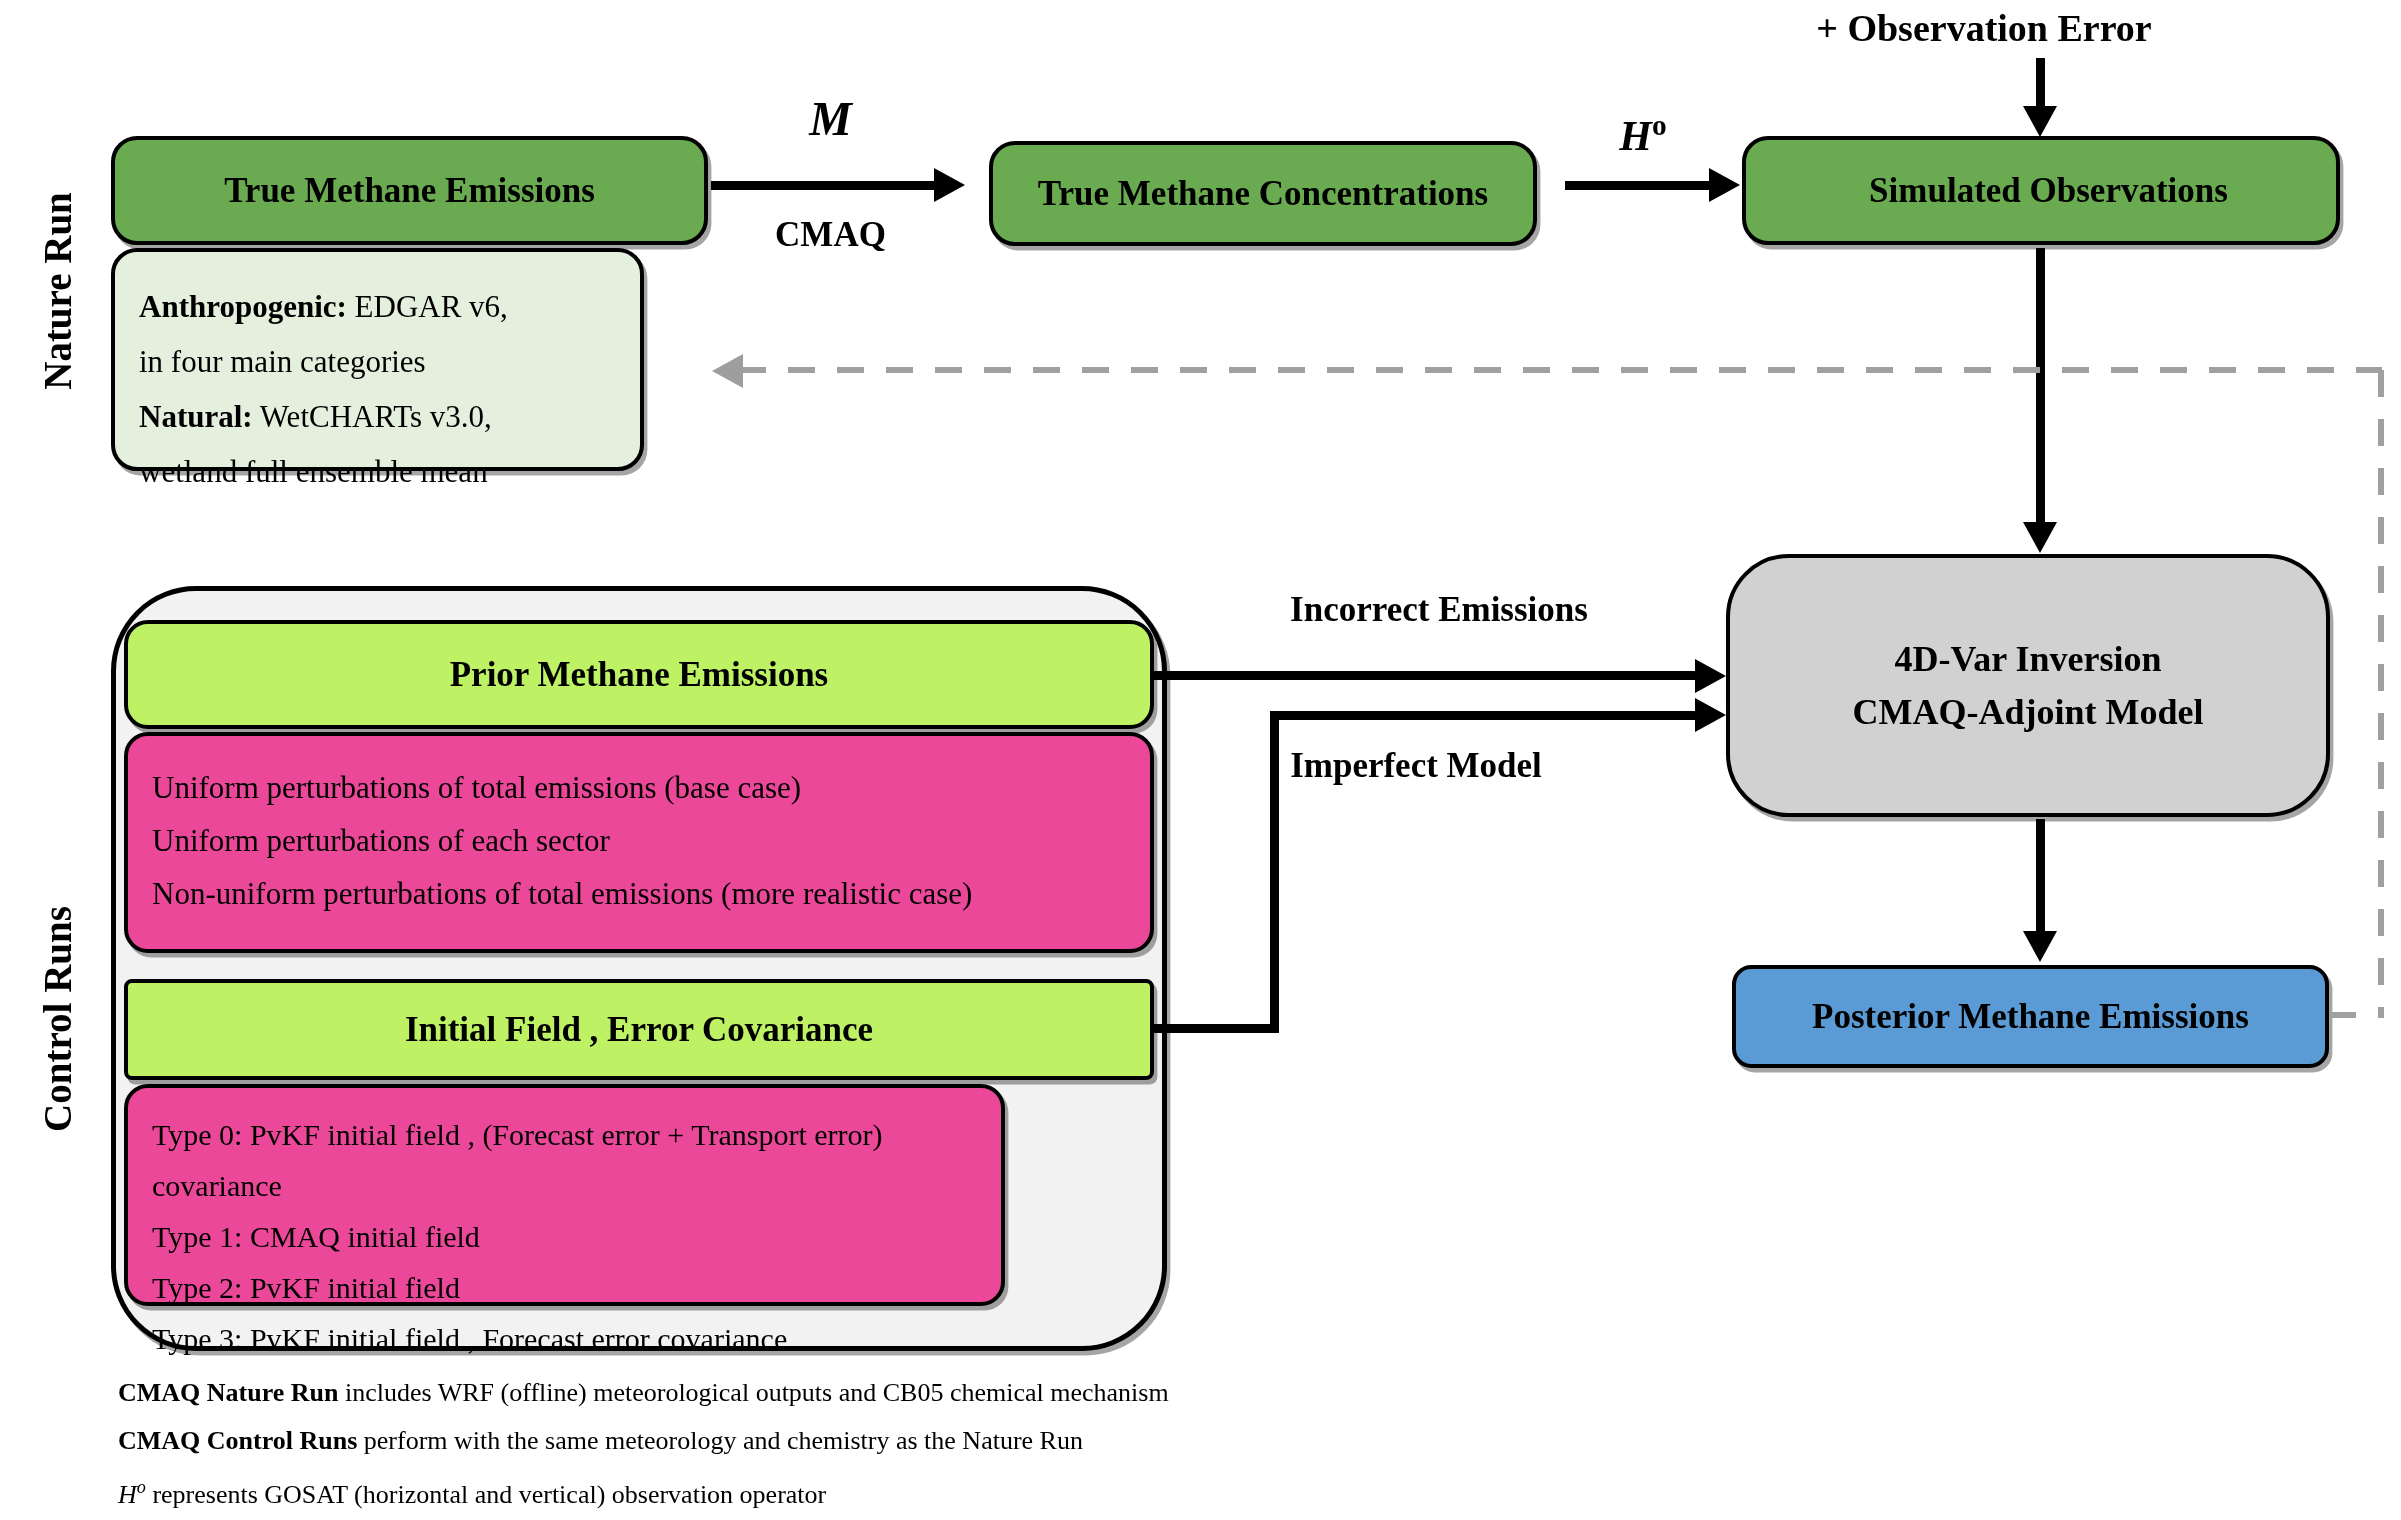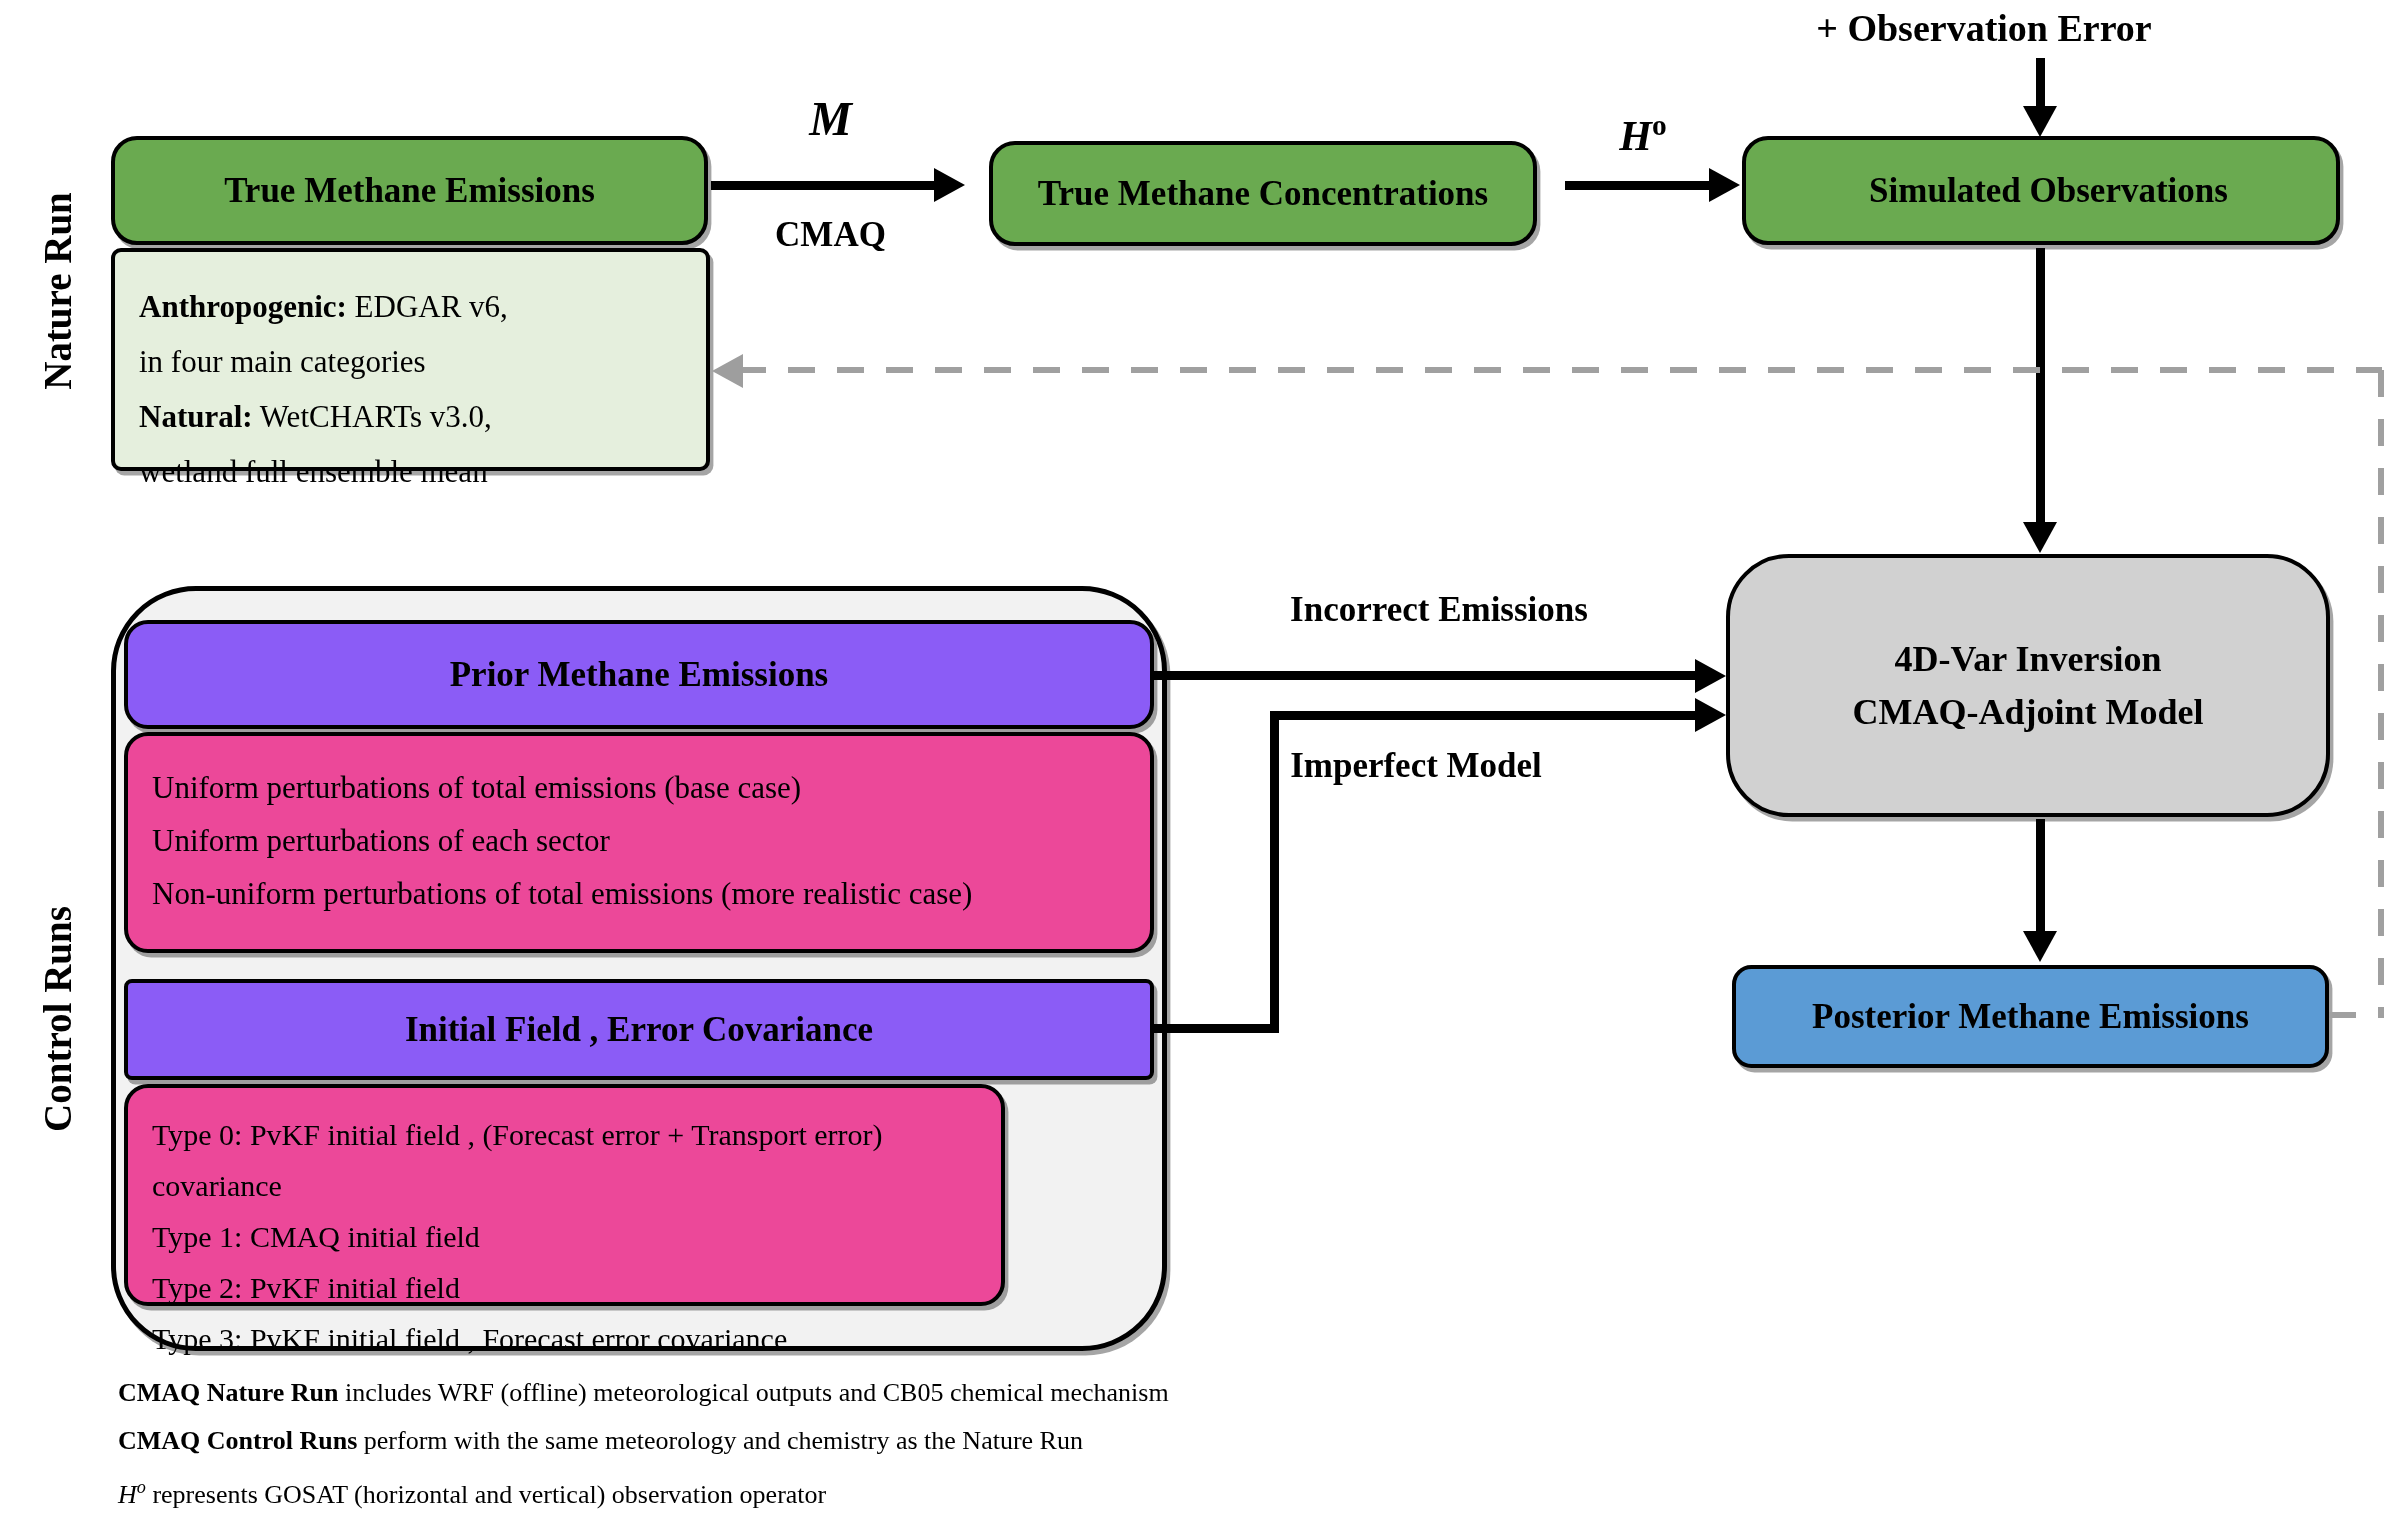--- a/index.html
+++ b/index.html
@@ -5,21 +5,21 @@
   html,body{margin:0;padding:0;background:#ffffff;}
   body{width:2401px;height:1521px;position:relative;overflow:hidden;
        font-family:"Liberation Serif","DejaVu Serif",serif;color:#000;}
   .abs{position:absolute;box-sizing:border-box;}
   .box{position:absolute;box-sizing:border-box;border:4px solid #000;
        display:flex;align-items:center;justify-content:center;text-align:center;
        box-shadow:3.4px 4.5px 0 rgba(55,55,55,.45);}
   .box.title{font-weight:bold;font-size:35px;}
   .green{background:#6aaa50;border-radius:26px;}
   .lightgreen{background:#e5efdd;border-radius:26px;}
-  .orange{background:#8b5cf6;border-radius:24px;}
+  .orange{background:#bef264;border-radius:24px;}
   .cream{background:#ec4899;border-radius:24px;}
   .grayblock{background:#d1d1d1;border-radius:63px;}
   .blue{background:#5b9bd5;border-radius:19.3px;}
   .container{background:#f2f2f2;border:5.1px solid #000;border-radius:85px;
              box-shadow:3.4px 4.5px 0 rgba(55,55,55,.45);}
   .detail-text{display:block;text-align:left;font-size:31px;line-height:55px;
                padding:27px 17px 0 24px;}
   .hline{position:absolute;background:#000;height:9px;}
   .vline{position:absolute;background:#000;width:9px;}
   .ah-right{position:absolute;width:0;height:0;border-top:17px solid transparent;
@@ -42,21 +42,21 @@
 </head>
 <body>
 
 <div class="vlabel" style="left:57px;top:291px;">Nature Run</div>
 <div class="vlabel" style="left:57px;top:1019px;">Control Runs</div>
 
 <div class="box title green" style="left:111px;top:136px;width:597px;height:109px;">
   <span>True Methane Emissions</span>
 </div>
 
-<div class="box lightgreen" style="left:111px;top:248px;width:599px;height:223px;align-items:flex-start;justify-content:flex-start;border-radius:10px;">
+<div class="box lightgreen" style="left:111px;top:248px;width:533px;height:223px;align-items:flex-start;justify-content:flex-start;">
   <span class="detail-text">
     <span><b>Anthropogenic:</b><span> EDGAR  v6,</span></span><br>
     <span>in four main categories</span><br>
     <span><b>Natural:</b><span> WetCHARTs  v3.0,</span></span><br>
     <span>wetland full ensemble mean</span>
   </span>
 </div>
 
 <div class="hline" style="left:711px;top:181px;width:229px;"></div>
 <div class="ah-right" style="left:934px;top:168px;"></div>

